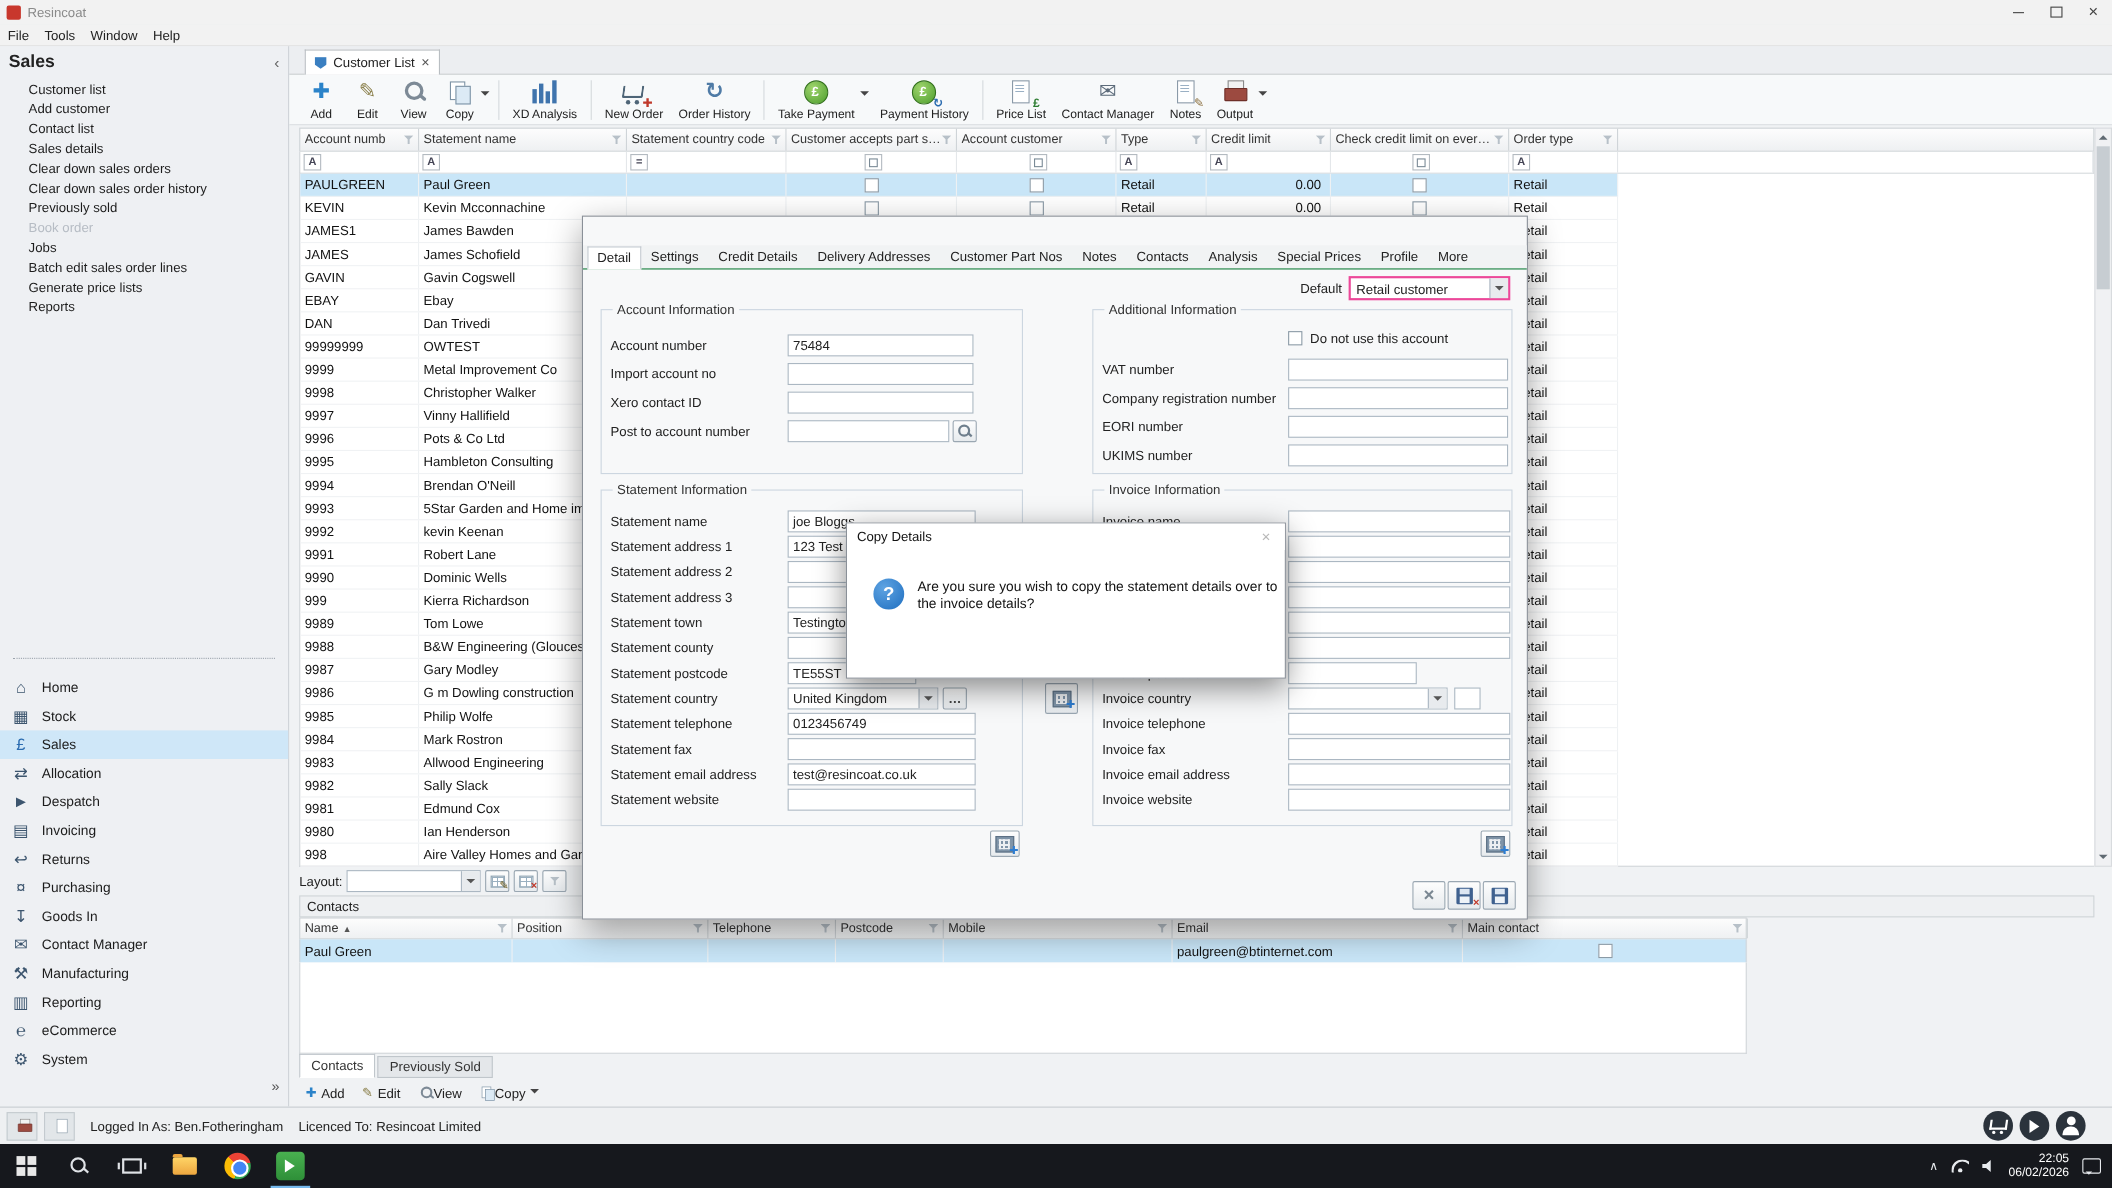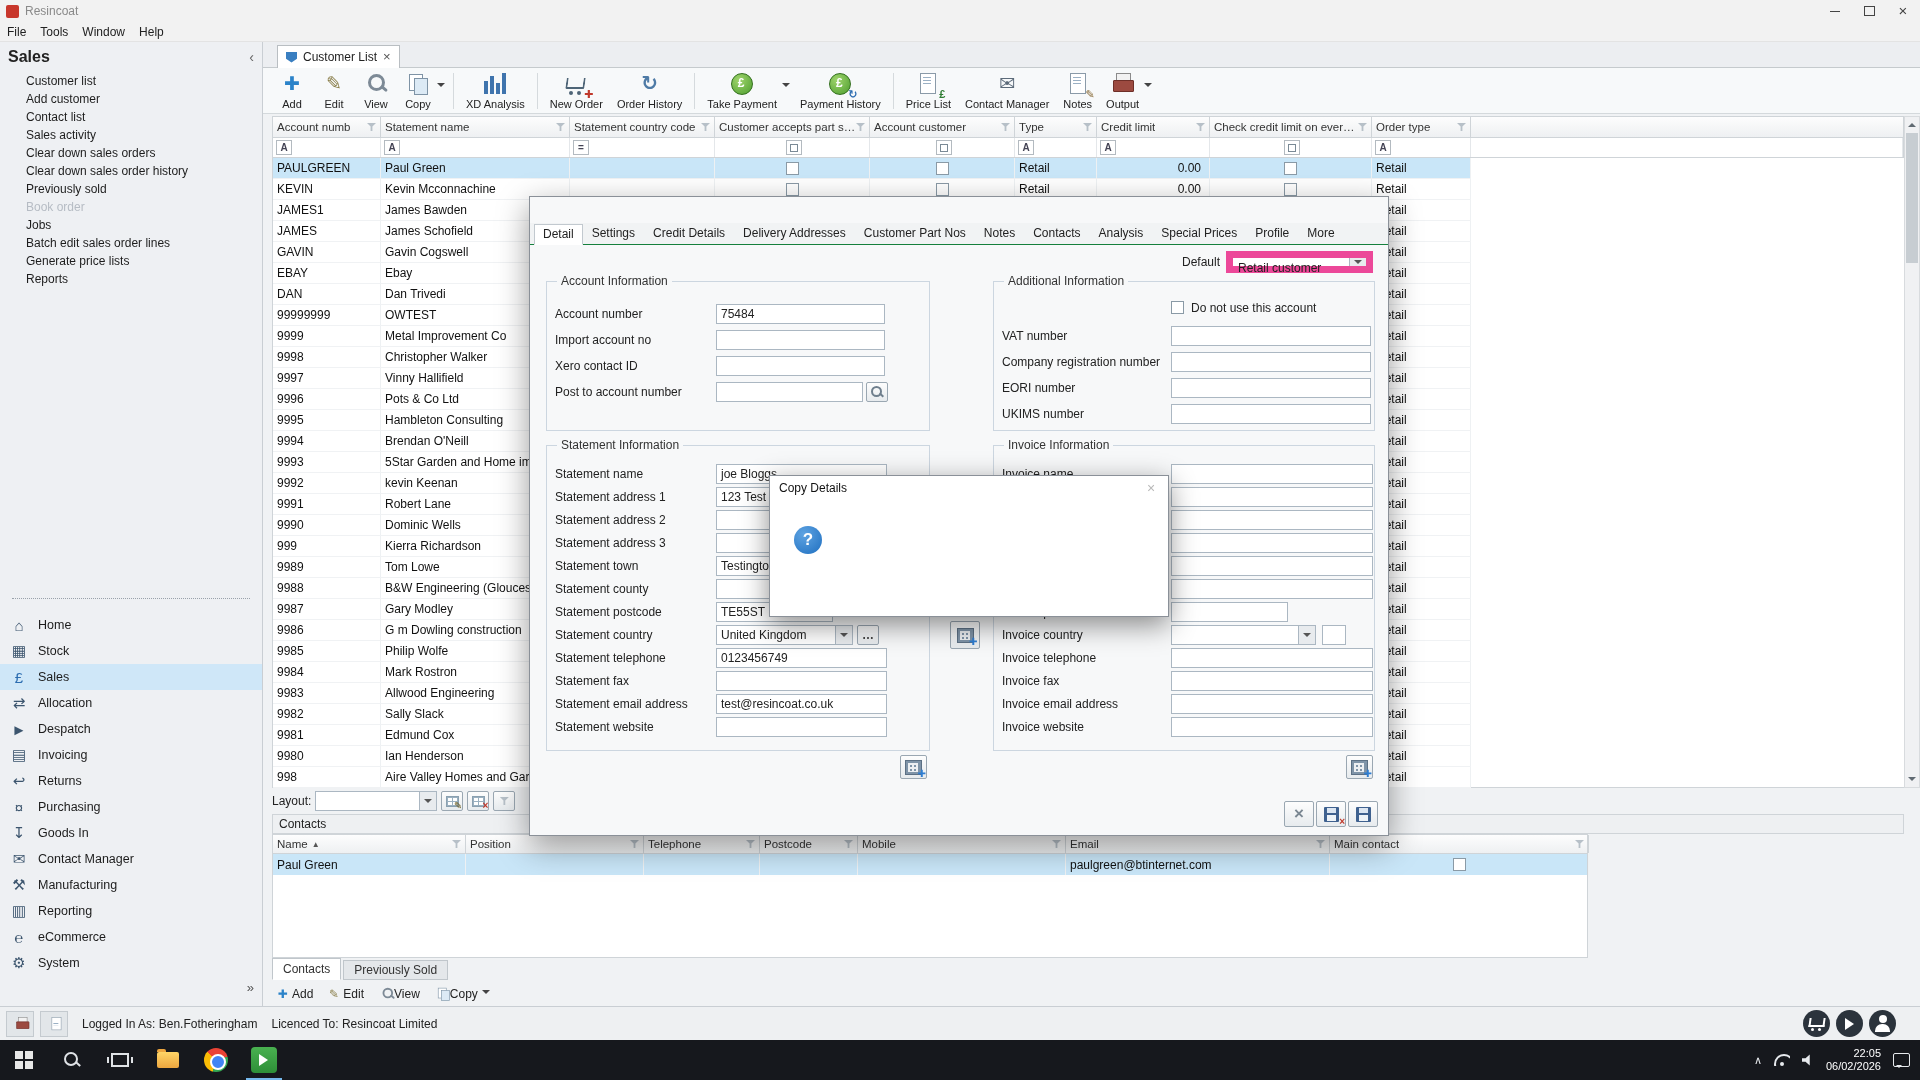--- a/index.html
+++ b/index.html
@@ -163,21 +163,21 @@
   .bubble::after{content:"";position:absolute;left:2px;bottom:-5px;border:3px solid transparent;border-top-color:#e7eaee}
 
   
   .dlg{position:absolute;left:529px;top:196px;width:860px;height:640px;background:#f7f8f9;border:1px solid #8a9098;box-shadow:0 10px 30px rgba(0,0,0,.4);z-index:10}
   .dlg-title{position:absolute;left:0;top:0;right:0;height:26px;background:#fff;display:flex;align-items:center;padding-left:9px;font-size:12px;color:#111}
   .dlg-title .winbtns{height:26px}
   .dlg-tabs{position:absolute;left:0;top:26px;right:0;height:22px;background:#f1f3f4;border-bottom:1px solid #15803d;display:flex;align-items:flex-end;padding-left:4px}
   .dtab{font-size:12px;color:#222;padding:2px 8px 3px;border:1px solid transparent}
   .dtab.active{background:#fff;border-color:#c2c9cf;border-bottom-color:#fff;margin-bottom:-1px}
   .defrow-label{position:absolute;left:600px;top:58px;width:90px;text-align:right;font-size:12px}
-  .defrow-combo{position:absolute;left:696px;top:54px;width:147px;height:22px;background:#fff;border:7px solid #ec4899;font-size:12px;line-height:20px;padding-left:5px}
+  .defrow-combo{position:absolute;left:696px;top:54px;width:147px;height:22px;background:#fff;border:2px solid #ec4899;font-size:12px;line-height:20px;padding-left:5px}
   .dd{position:absolute;right:0;top:0;bottom:0;width:17px;background:#e8ebee;border-left:1px solid #abb7c2;display:flex;align-items:center;justify-content:center}
   .dd::before{content:"";border:4px solid transparent;border-top-color:#555;margin-top:4px}
   .grp{position:absolute;border:1px solid #ccd6e0}
   .grp-title{position:absolute;top:-8px;left:10px;background:#f7f8f9;padding:0 4px;font-size:12px;color:#333}
   .flabel{position:absolute;font-size:12px;color:#222;height:20px;line-height:20px;white-space:nowrap}
   .fin{position:absolute;height:20px;background:#fff;border:1px solid #abb7c2;font-size:12px}
   .fval{display:block;line-height:18px;padding:0 4px;white-space:nowrap;overflow:hidden}
   .mag{position:relative;width:14px;height:14px}
   .mag::before{content:"";position:absolute;left:1px;top:1px;width:7px;height:7px;border:2px solid #6f7f8d;border-radius:50%}
   .mag::after{content:"";position:absolute;left:9px;top:9px;width:5px;height:2px;background:#6f7f8d;transform:rotate(42deg)}
@@ -231,21 +231,21 @@
 
   <div class="sidebar">
     <div class="side-head">
       <span class="sh-title">Sales</span>
       <span class="collapse">‹</span>
     </div>
     <div id="side-links">
         <div class="slink">Customer list</div>
         <div class="slink">Add customer</div>
         <div class="slink">Contact list</div>
-        <div class="slink">Sales activity</div>
+        <div class="slink">Sales details</div>
         <div class="slink">Clear down sales orders</div>
         <div class="slink">Clear down sales order history</div>
         <div class="slink">Previously sold</div>
         <div class="slink dis">Book order</div>
         <div class="slink">Jobs</div>
         <div class="slink">Batch edit sales order lines</div>
         <div class="slink">Generate price lists</div>
         <div class="slink">Reports</div>
       </div>
     <div class="splitter"></div>
@@ -1307,15 +1307,16 @@
         <span class="i-disk"></span>
       </div>
   </div>
 
   <div class="cdlg">
     <div class="cd-title">
       <span>Copy Details</span>
       <span class="cd-close"></span>
     </div>
     <div class="qicon">?</div>
+    <div class="cd-msg">Are you sure you wish to copy the statement details over to the invoice details?</div>
   </div>
 
 </div>
 
 </body></html>

